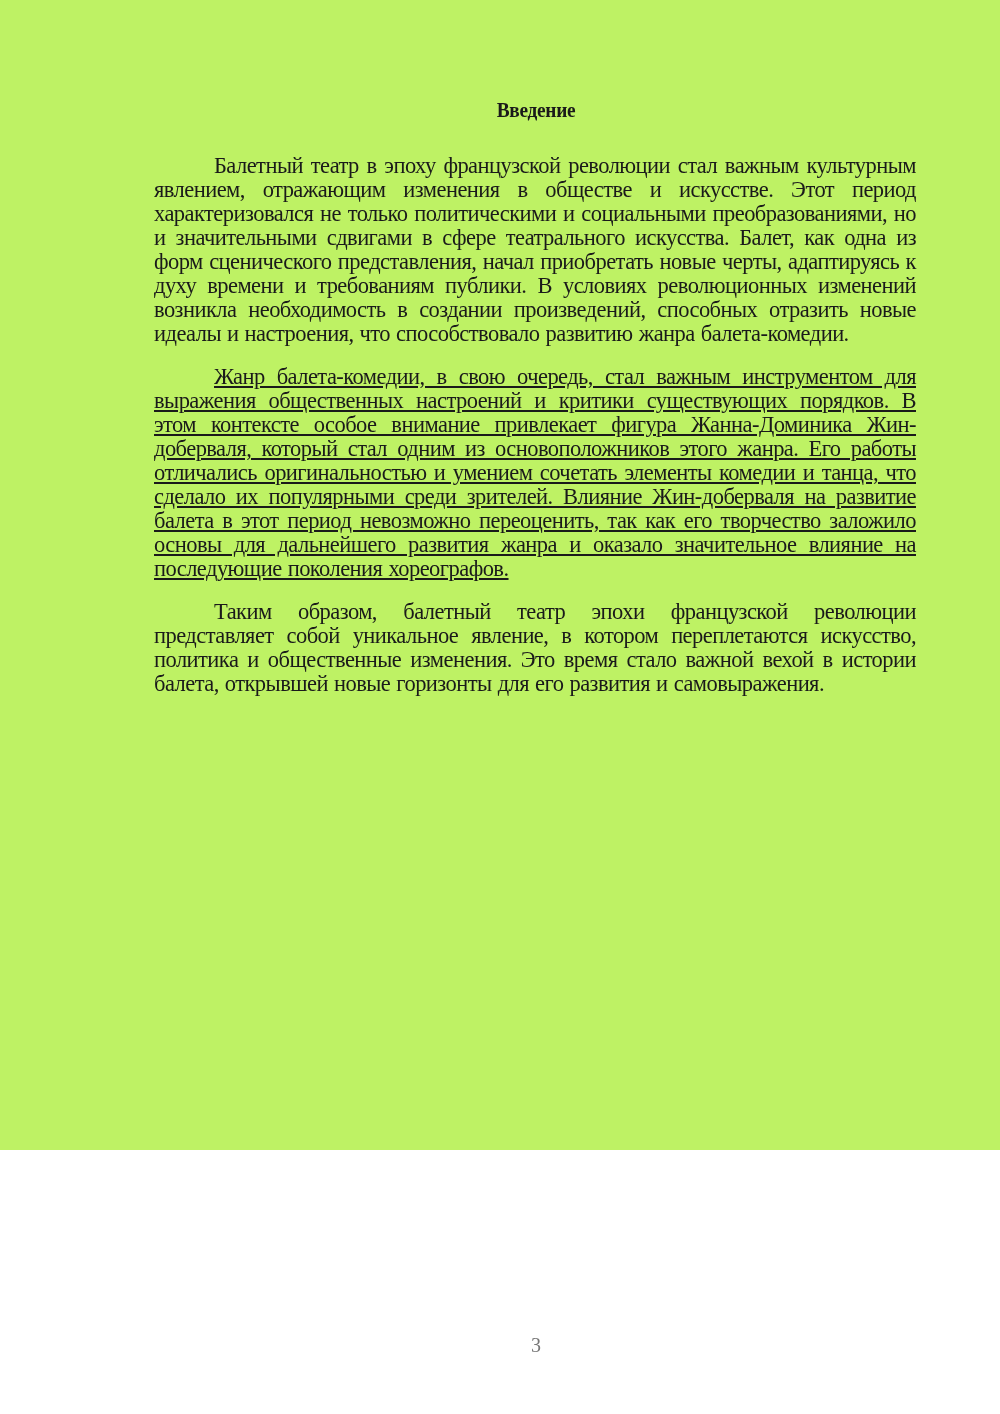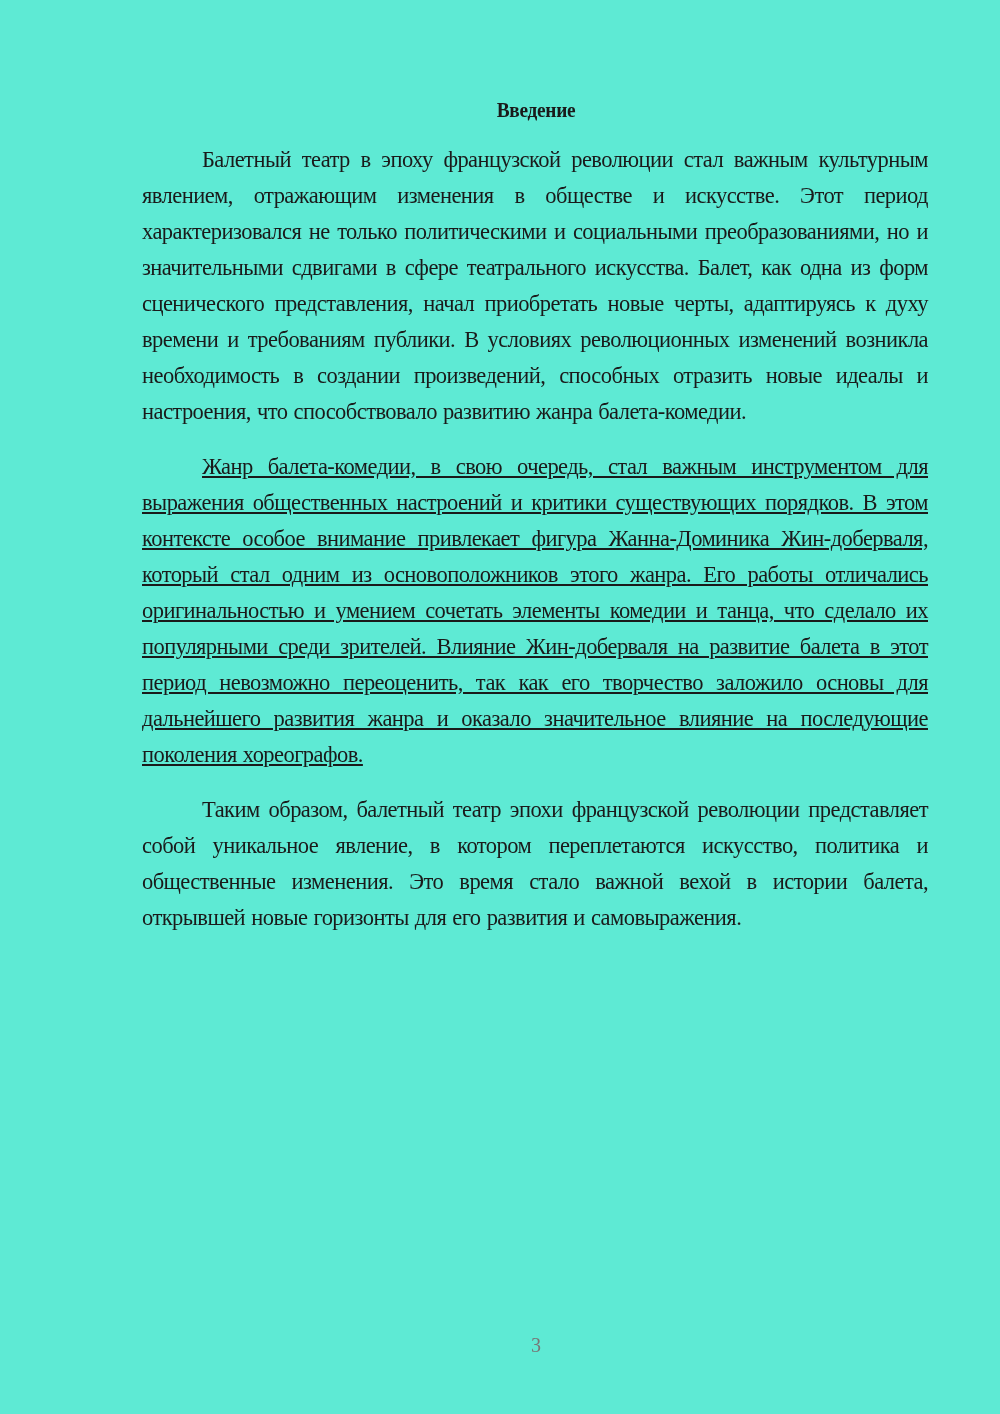--- a/index.html
+++ b/index.html
@@ -12,45 +12,45 @@
       height: 1414px;
       position: relative;
       overflow: hidden;
       font-family: "Liberation Serif", "DejaVu Serif", serif;
       color: #1a1a1a;
     }
     .page {
       position: absolute;
       left: 0; top: 0;
       width: 1000px;
-      height: 1414px;
-      background: #5eead4;
+      height: 1150px;
+      background: #bef264;
     }
     .title {
       position: absolute;
       top: 98px;
       left: 0;
       width: 1072px;
       text-align: center;
       font-weight: bold;
       font-size: 21px;
       letter-spacing: -0.3px;
       transform: scaleX(0.92);
       transform-origin: center;
     }
     .body-text {
       position: absolute;
       left: 142px;
       width: 786px;
       top: 142px;
     }
     .para {
-      margin: 0;
+      margin: 12px;
       font-size: 22.5px;
-      line-height: 36px;
+      line-height: 24px;
       text-align: justify;
       text-indent: 60px;
       letter-spacing: -0.55px;
       word-spacing: 1px;
     }
     .para.p2 { margin-top: 19px; text-decoration: underline; }
     .para.p3 { margin-top: 19px; }
     .page-number {
       position: absolute;
       top: 1334px;

